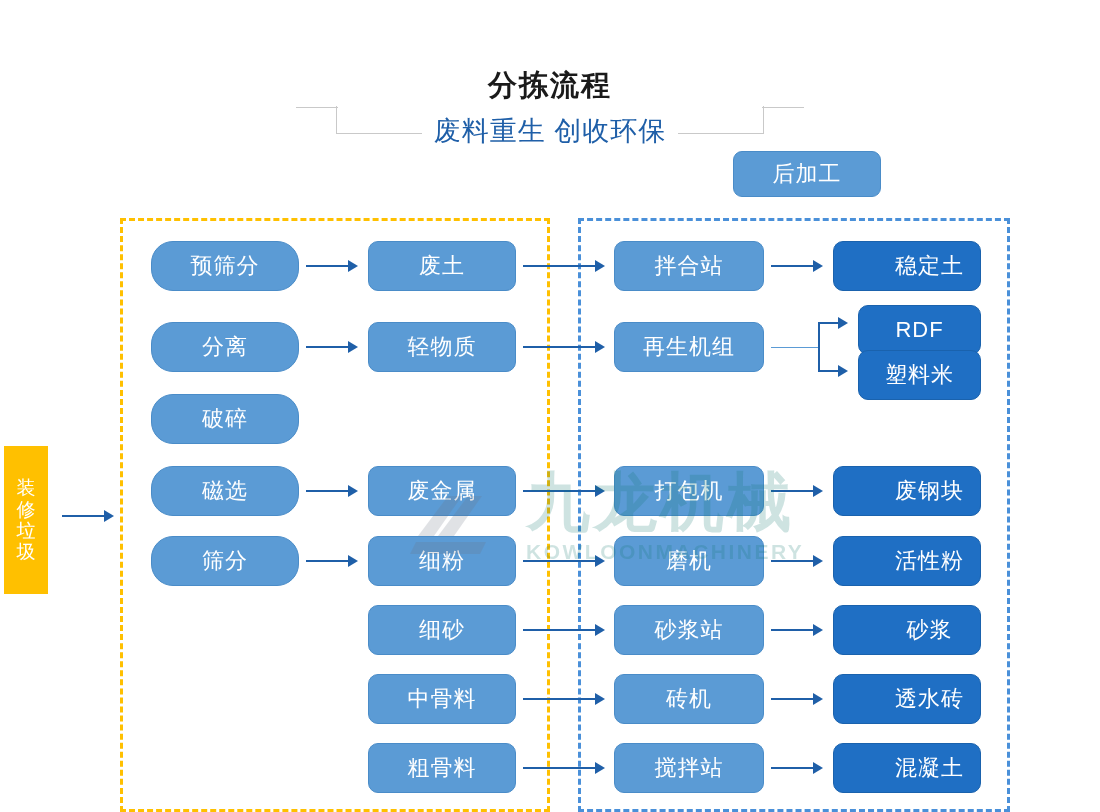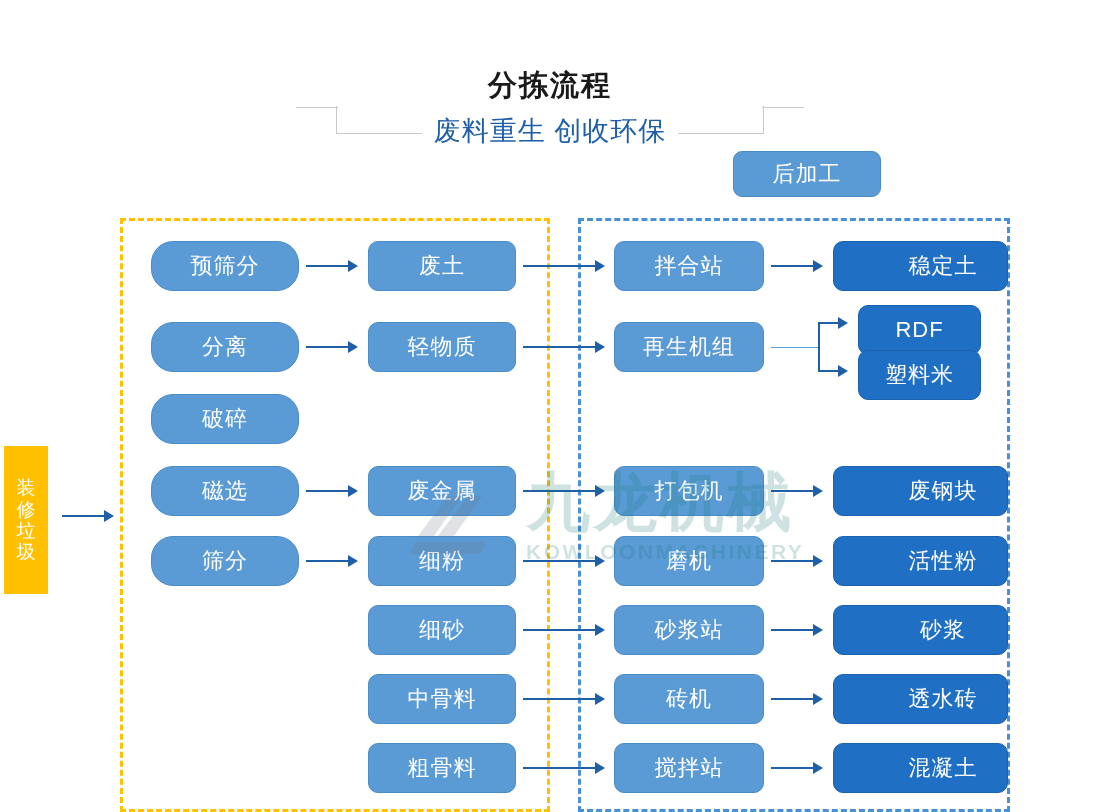--- a/index.html
+++ b/index.html
@@ -62,21 +62,21 @@
     position: absolute; height: 50px; border-radius: 10px;
     display: flex; align-items: center; justify-content: center;
     color: #ffffff; font-size: 22px; letter-spacing: 1px; white-space: nowrap;
   }
   .node.light { background: #5b9bd5; border: 1px solid #4a8cc8; }
   .node.dark  { background: #1f6fc4; border: 1px solid #1a62ad; }
 
   .col-a { left: 151px; width: 148px; border-radius: 22px; }
   .col-b { left: 368px; width: 148px; }
   .col-c { left: 614px; width: 150px; }
-  .col-d { left: 833px; width: 175px; padding-left: 45px; }
+  .col-d { left: 833px; width: 148px; padding-left: 45px; }
   .col-d-narrow { left: 858px; width: 123px; }
 
   
   .conn { position: absolute; background: #1f5fa8; }
   .conn.h { height: 2px; }
   .conn.v { width: 2px; }
   .arrowhead {
     position: absolute; width: 0; height: 0;
     border-top: 6px solid transparent;
     border-bottom: 6px solid transparent;

